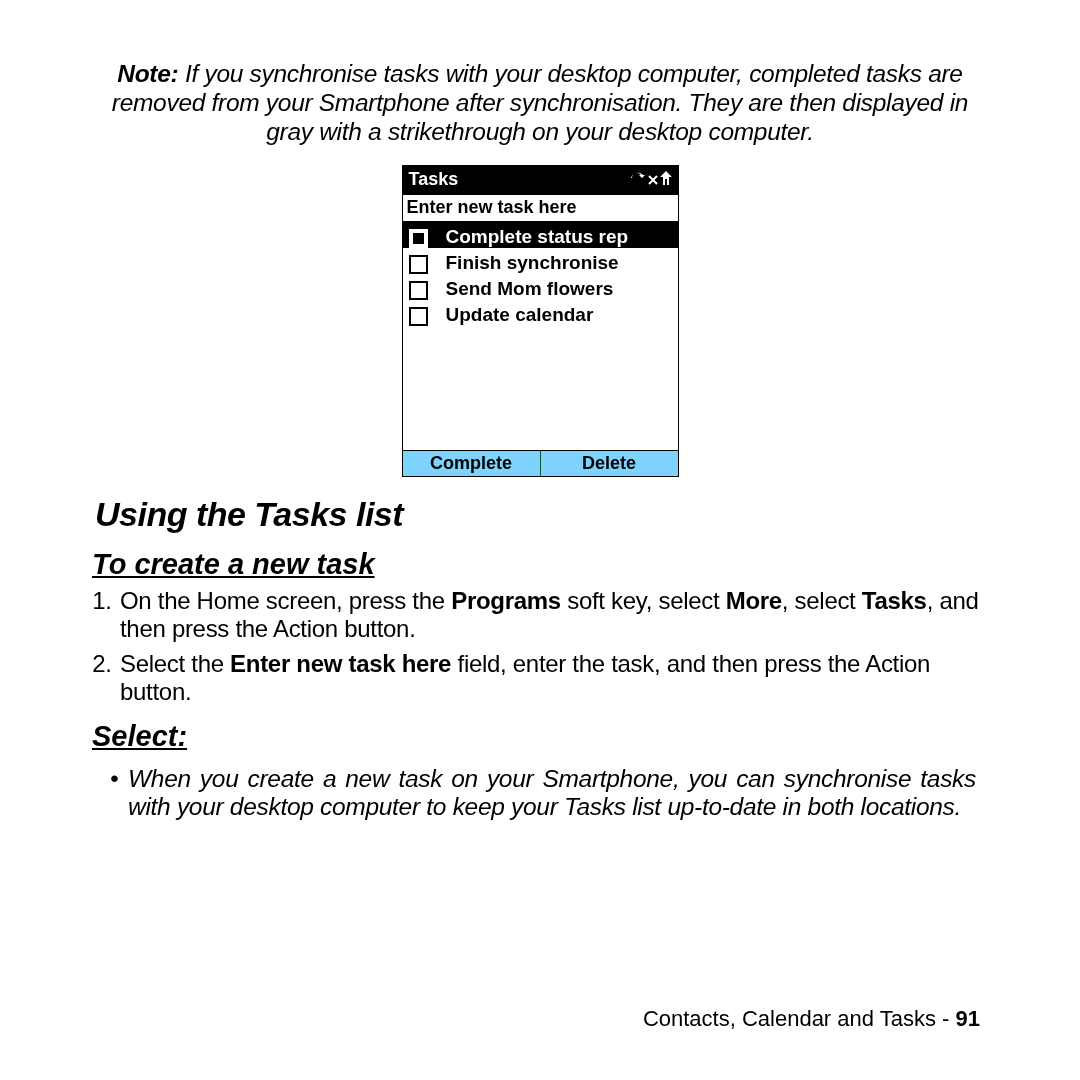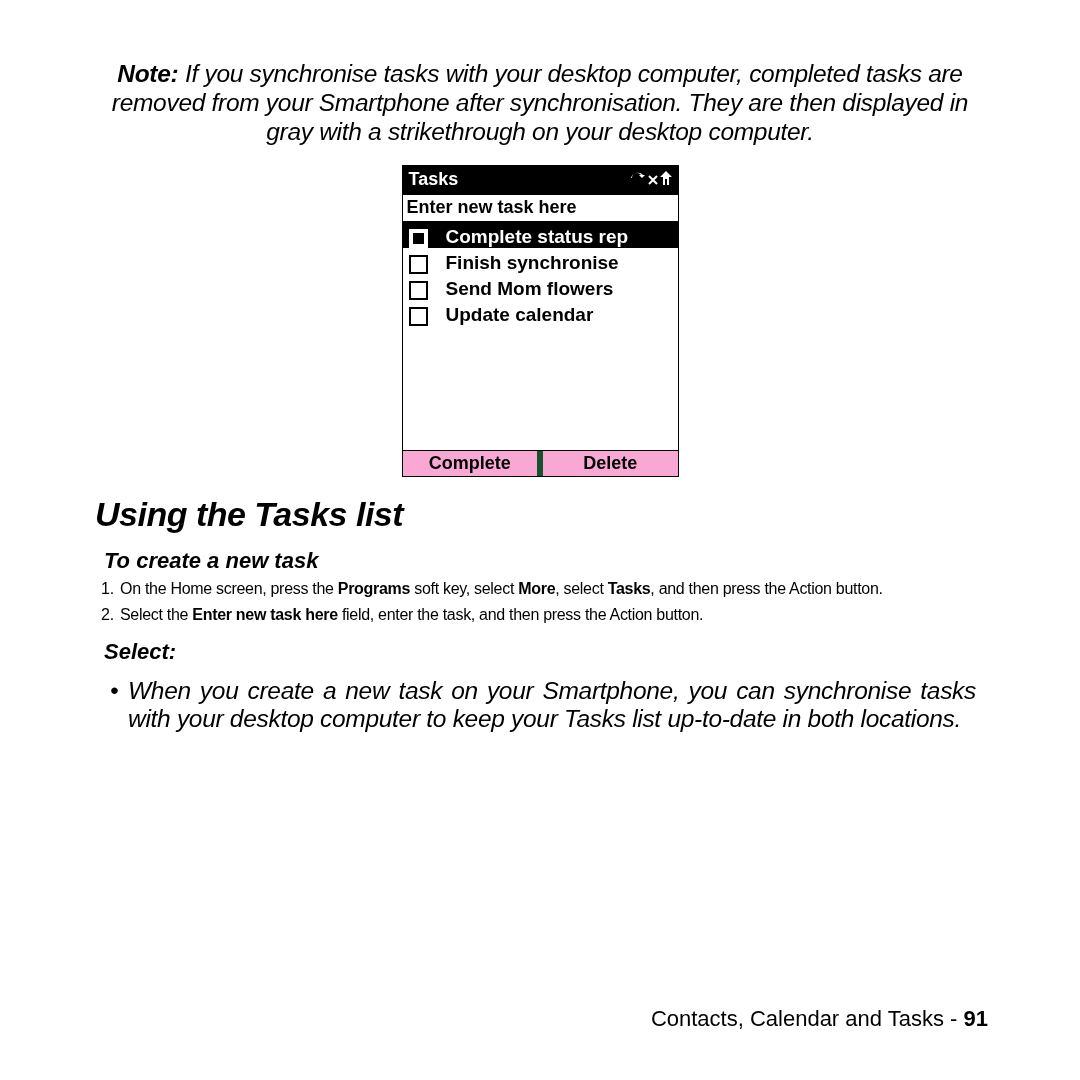--- a/index.html
+++ b/index.html
@@ -101,50 +101,51 @@
     width: 14px;
     flex: 0 0 auto;
   }
   .task-label {
     flex: 1 1 auto;
     overflow: hidden;
   }
   .soft-bar {
     display: flex;
     border-top: 1px solid #000;
-    background: #f9a8d4;
+    background: #7dd3fc;
   }
   .soft-btn {
     flex: 1;
     text-align: center;
     font-weight: bold;
     font-size: 18px;
     padding: 2px 0;
     color: #000;
   }
   .soft-btn + .soft-btn {
-    border-left: 6px solid #14532d;
+    border-left: 1px solid #14532d;
   }
   h2.section {
     font-size: 34px;
     font-style: italic;
     font-weight: bold;
     margin: 18px 0 14px 3px;
     letter-spacing: -0.5px;
   }
   h3.sub {
-    font-size: 22px;
-    font-style: italic;
-    font-weight: bold;
-    margin: 6px 0 6px 12px;
+    font-size: 29px;
+    font-style: italic;
+    font-weight: bold;
+    margin: 6px 0 6px 0;
+    text-decoration: underline;
   }
   ol.steps {
     margin: 0 0 14px 0;
     padding-left: 26px;
-    font-size: 16px;
+    font-size: 24px;
     line-height: 1.16;
   }
   ol.steps li {
     margin-bottom: 8px;
     padding-left: 2px;
     letter-spacing: -0.3px;
   }
   .sans-bold {
     font-family: Arial, Helvetica, sans-serif;
     font-weight: bold;
@@ -166,21 +167,21 @@
   }
   ul.notes li::before {
     content: "•";
     position: absolute;
     left: 2px;
     top: 0;
   }
   .footer {
     position: absolute;
     bottom: 48px;
-    right: 92px;
+    right: 100px;
     font-size: 22px;
   }
   .footer .pg {
     font-weight: bold;
   }
 </style>
 </head>
 <body>
 
 <div class="page">

